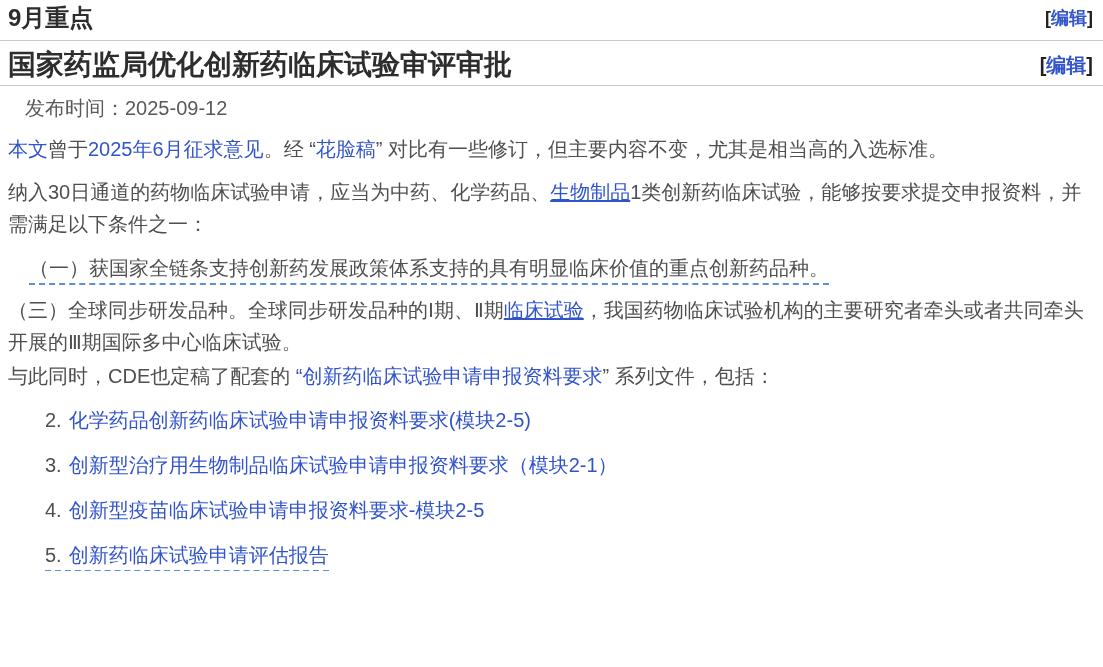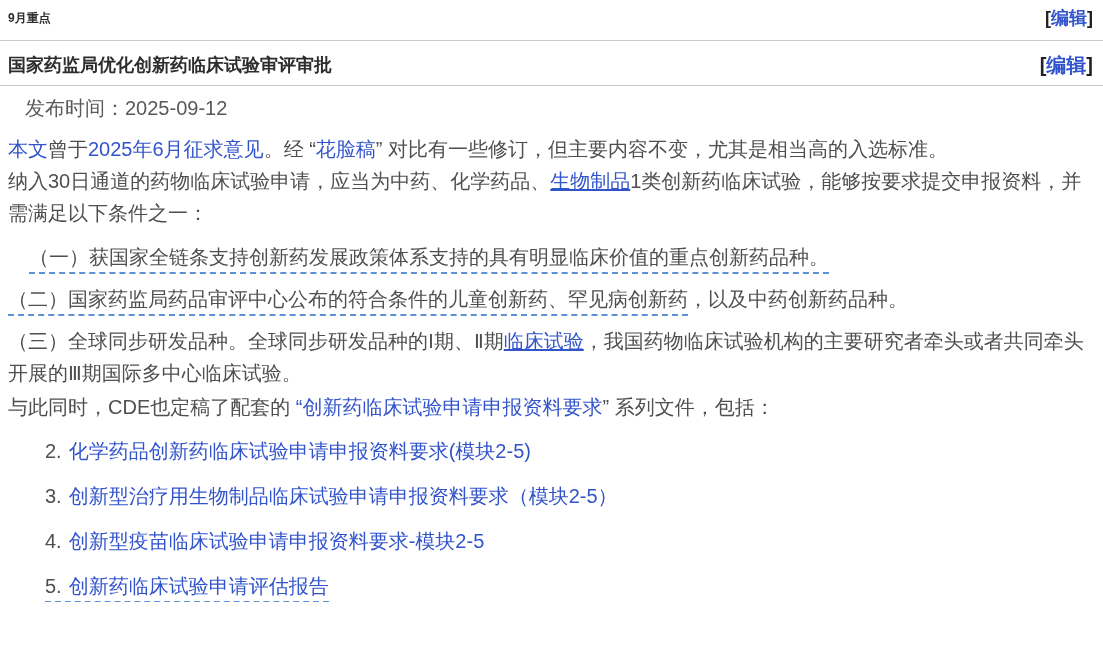--- a/index.html
+++ b/index.html
@@ -12,45 +12,45 @@
   }
   .page { width: 1103px; }
 
   
   .section-head {
     display: flex; justify-content: space-between; align-items: flex-start;
     padding: 6px 10px 10px 8px;
     border-bottom: 1px solid #c9c9c9;
   }
   .section-title {
-    font-size: 12px; font-weight: bold; color: #2d2d2d; line-height: 24px;
+    font-size: 24px; font-weight: bold; color: #2d2d2d; line-height: 24px;
   }
   .edit-wrap { font-weight: bold; color: #222222; white-space: nowrap; }
   .edit-wrap.sz18 { font-size: 18px; line-height: 24px; }
   .edit-wrap.sz20 { font-size: 20px; line-height: 28px; }
   .edit-wrap a { color: #3254cb; text-decoration: none; cursor: pointer; font-family: Liberation Serif, serif; }
 
   
   .article-head {
     display: flex; justify-content: space-between; align-items: flex-start;
     padding: 10px 10px 6px 8px;
     border-bottom: 1px solid #c9c9c9;
   }
   .article-title {
-    font-size: 18px; font-weight: bold; color: #2d2d2d; line-height: 28px;
+    font-size: 28px; font-weight: bold; color: #2d2d2d; line-height: 28px;
   }
 
   .pubdate {
     margin: 9px 17px 0; padding: 0 10px 0 8px;
     color: #595959; line-height: 26px;
   }
 
   .para { padding: 0 14px 0 8px; line-height: 32px; }
   .p-intro   { margin-top: 12px; }
-  .p-channel { margin-top: 0; }
+  .p-channel { margin-top: 11px; }
   .cond      { margin-top: 10px; }
   .cond.first{ margin-top: 12px; margin-left: 21px; }
   .p-cde     { margin-top: 2px; }
 
   a.lnk { color: #3254cb; text-decoration: none; cursor: pointer; }
   a.lnk-u { color: #3254cb; text-decoration: underline; cursor: pointer; }
 
   .mark {
     border-bottom: 2px dashed #5e90d6;
     padding-bottom: 4px;
@@ -77,26 +77,25 @@
   </div>
 
   <div class="pubdate">发布时间：2025-09-12</div>
 
   <div class="para p-intro"><a class="lnk">本文</a><span>曾于</span><a class="lnk">2025年6月征求意见</a><span>。经 “</span><a class="lnk">花脸稿</a><span>” 对比有一些修订，但主要内容不变，尤其是相当高的入选标准。</span></div>
 
   <div class="para p-channel"><span>纳入30日通道的药物临床试验申请，应当为中药、化学药品、</span><a class="lnk-u">生物制品</a><span>1类创新药临床试验，能够按要求提交申报资料，并需满足以下条件之一：</span></div>
 
   <div class="para cond first"><span class="mark">（一）获国家全链条支持创新药发展政策体系支持的具有明显临床价值的重点创新药品种。</span></div>
 
-  <div class="para cond"><span class="mark">（二）国家药监局药品审评中心公布的符合条件的儿童创新药、罕见病创新药</span><span>，以及中药创新药品种。</span></div>
 
   <div class="para cond"><span>（三）全球同步研发品种。全球同步研发品种的Ⅰ期、Ⅱ期</span><a class="lnk-u">临床试验</a><span>，我国药物临床试验机构的主要研究者牵头或者共同牵头开展的Ⅲ期国际多中心临床试验。</span></div>
 
   <div class="para p-cde"><span>与此同时，CDE也定稿了配套的 </span><a class="lnk">“创新药临床试验申请申报资料要求</a><span>” 系列文件，包括：</span></div>
 
   <div class="doc-list">
     <div class="doc-item"><span class="doc-num">2.</span><a class="lnk">化学药品创新药临床试验申请申报资料要求(模块2-5)</a></div>
-    <div class="doc-item"><span class="doc-num">3.</span><a class="lnk">创新型治疗用生物制品临床试验申请申报资料要求（模块2-5）</a></div>
+    <div class="doc-item"><span class="doc-num">3.</span><a class="lnk">创新型治疗用生物制品临床试验申请申报资料要求（模块2-1）</a></div>
     <div class="doc-item"><span class="doc-num">4.</span><a class="lnk">创新型疫苗临床试验申请申报资料要求-模块2-5</a></div>
     <div class="doc-item"><span class="mark"><span class="doc-num">5.</span><a class="lnk">创新药临床试验申请评估报告</a></span></div>
   </div>
 
 </div>
 
 </body></html>

